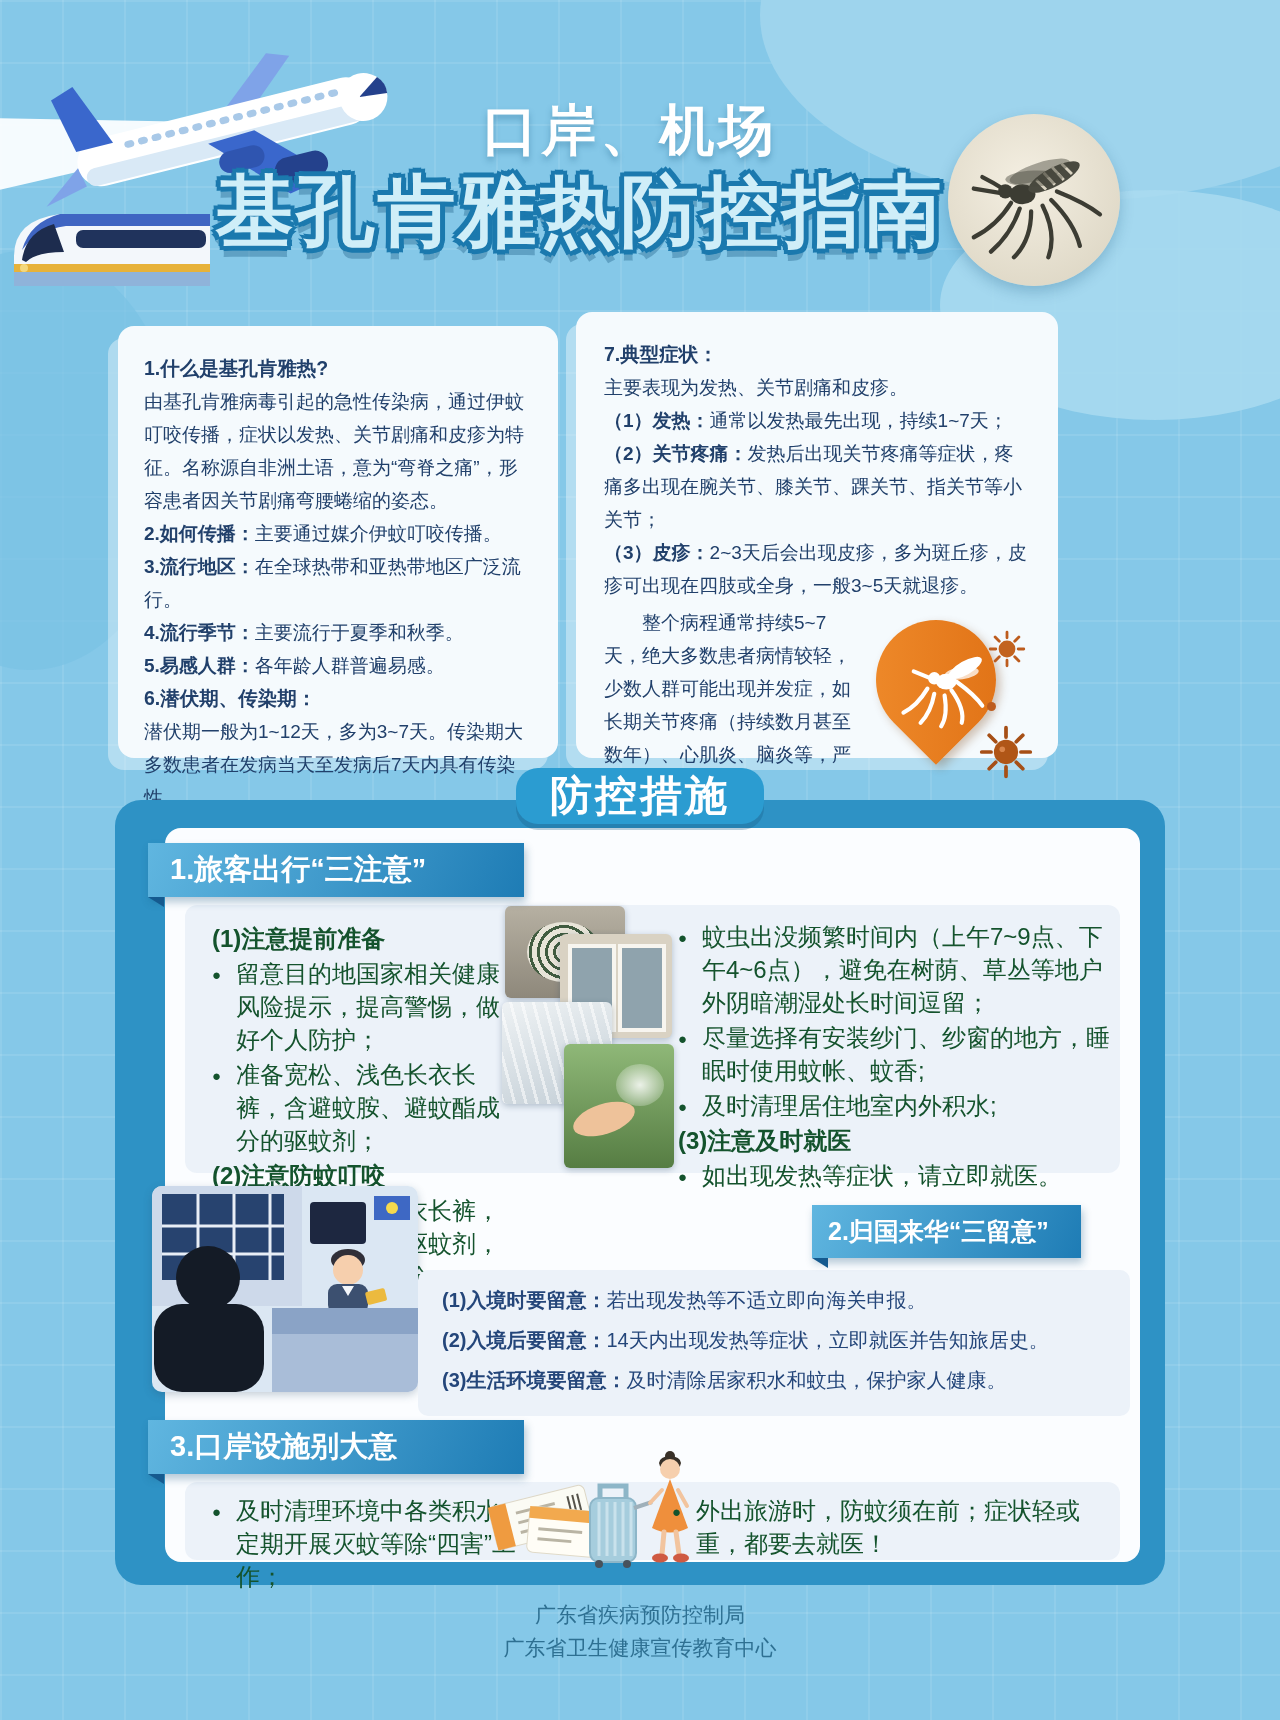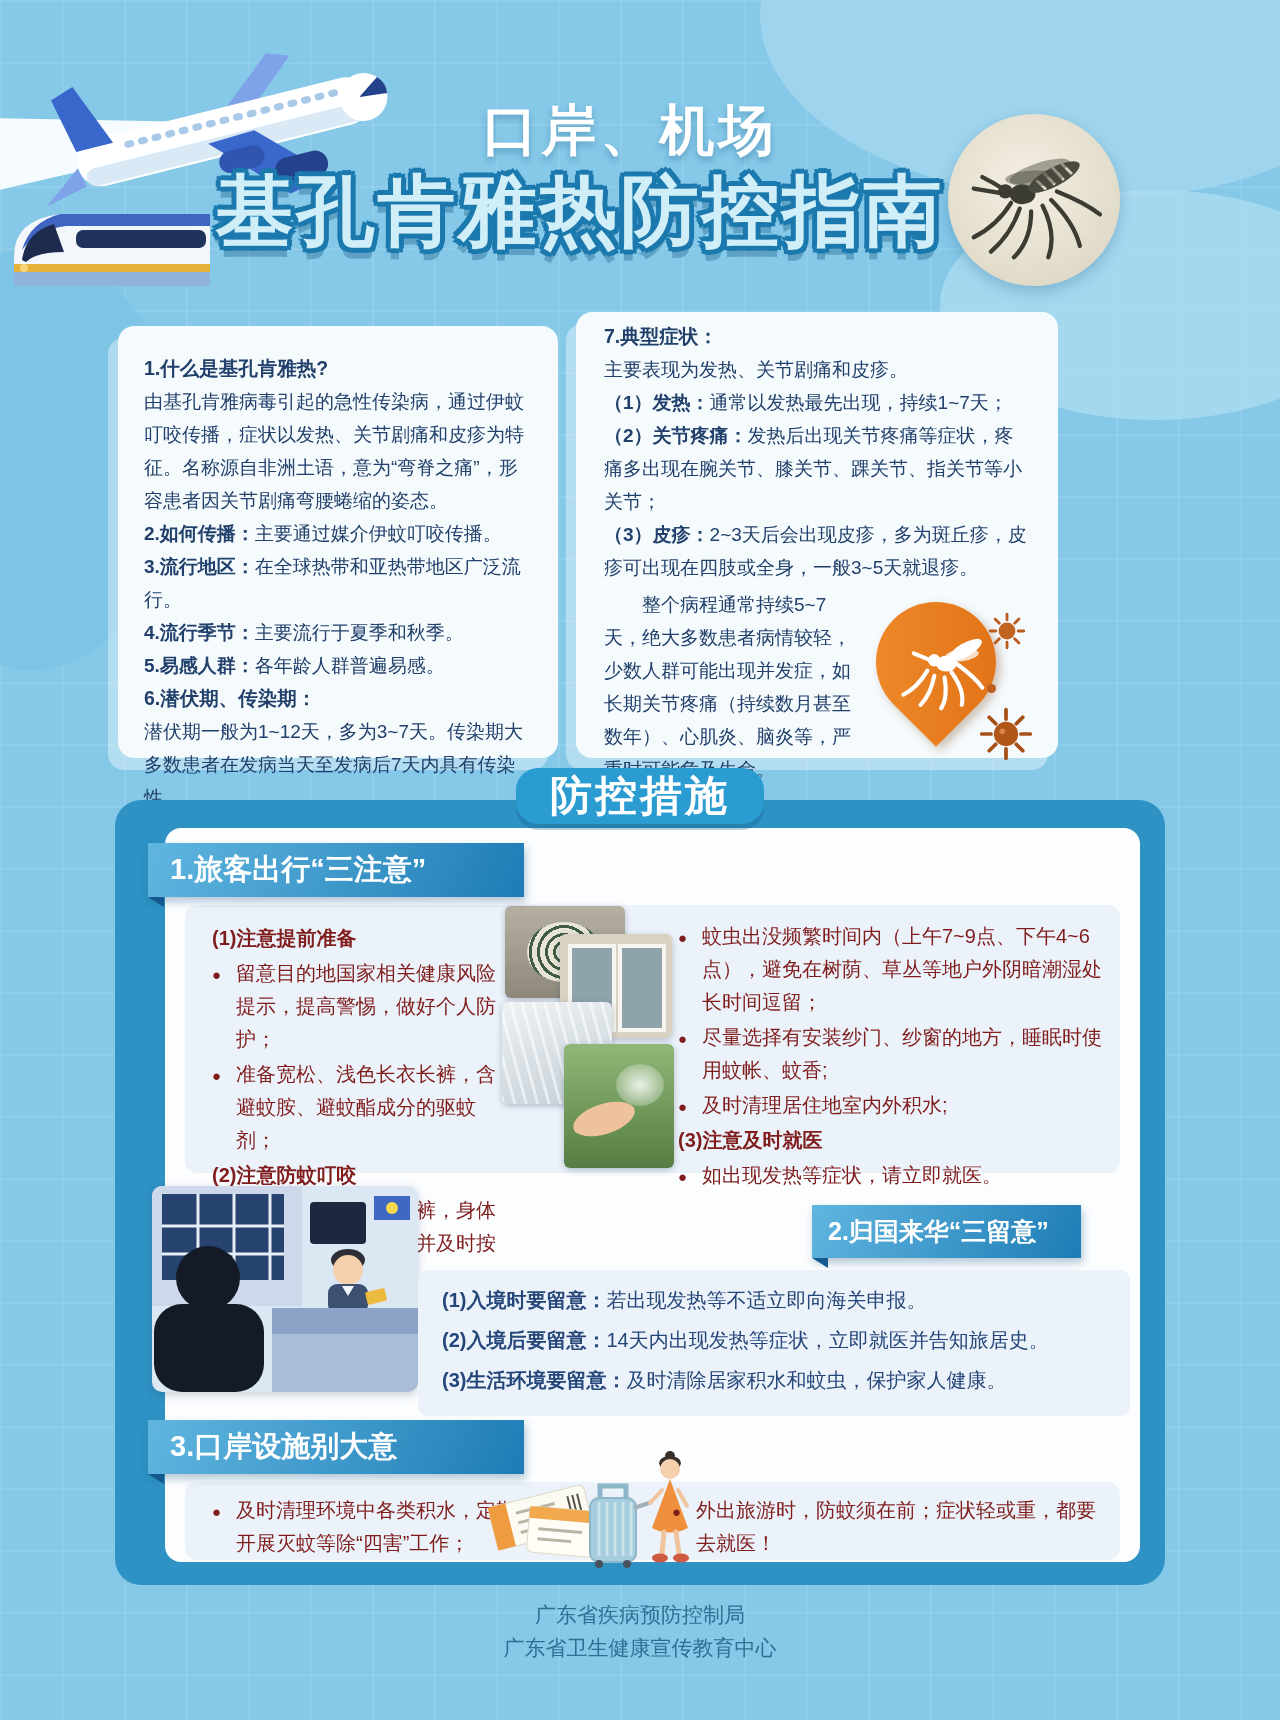--- a/index.html
+++ b/index.html
@@ -27,21 +27,21 @@
     font-size:55px;letter-spacing:4px;text-shadow:0 4px 6px rgba(20,90,130,.35);}
   .title-main{left:130px;top:160px;width:900px;text-align:center;font-weight:bold;
     font-size:78px;letter-spacing:3px;color:#cfeef8;
     text-shadow:-4px -4px 0 #1b79ae,4px -4px 0 #1b79ae,-4px 4px 0 #1b79ae,4px 4px 0 #1b79ae,
       -5px 0 0 #1b79ae,5px 0 0 #1b79ae,0 -5px 0 #1b79ae,0 5px 0 #1b79ae,0 11px 0 rgba(16,82,120,.32);}
   .mosq-circle{left:948px;top:114px;width:172px;height:172px;border-radius:50%;
     background:radial-gradient(circle at 45% 40%,#f4efe2,#d9d2bf);box-shadow:0 6px 14px rgba(20,80,120,.25);}
   
   .card{background:#f5fafd;border-radius:16px;box-shadow:-10px 12px 0 rgba(255,255,255,.38);}
   .card-left{left:118px;top:326px;width:440px;height:432px;padding:26px 26px;box-sizing:border-box;}
-  .card-right{left:576px;top:312px;width:482px;height:446px;padding:8px 28px;box-sizing:border-box;}
+  .card-right{left:576px;top:312px;width:482px;height:446px;padding:26px 28px;box-sizing:border-box;}
   .ct{font-size:19px;line-height:33px;}
   .ct b{font-weight:bold;}
   .blockhead{font-weight:bold;font-size:19.5px;line-height:33px;}
   .course{margin-top:4px;}
   .course p{margin:0;text-indent:2em;font-size:19px;line-height:33px;}
   .pin-wrap{float:right;width:168px;height:208px;position:relative;margin-left:6px;}
   .pin{position:absolute;left:14px;top:14px;width:120px;height:120px;border-radius:50% 50% 50% 0;
     transform:rotate(-45deg);background:linear-gradient(135deg,#f08c2c,#df7014);
     box-shadow:0 6px 10px rgba(120,60,10,.3);}
   .pin svg{transform:rotate(45deg);}
@@ -59,21 +59,21 @@
     background:linear-gradient(115deg,#60b6e0,#1e7cb5);border-radius:0;
     box-shadow:2px 5px 8px rgba(20,80,120,.3);z-index:4;}
   .ribbon:after{content:"";position:absolute;left:0;bottom:-10px;
     border-top:10px solid #155a8f;border-left:16px solid transparent;}
   .ribbon1{left:148px;top:843px;width:354px;height:54px;font-size:29px;padding-left:22px;}
   .ribbon2{left:812px;top:1205px;width:253px;height:53px;font-size:25px;padding-left:16px;}
   .ribbon3{left:148px;top:1420px;width:354px;height:54px;font-size:29px;padding-left:22px;}
   .secbox{background:#ecf2f9;border-radius:12px;}
   .s1box{left:185px;top:905px;width:935px;height:268px;}
   .s3box{left:185px;top:1482px;width:935px;height:78px;}
-  .pvcol{font-size:20px;line-height:33px;color:#7f1d1d;}
+  .pvcol{font-size:24px;line-height:33px;color:#14532d;}
   .pv-h{font-weight:bold;margin:2px 0;}
   .pv-b{position:relative;padding-left:24px;margin:0 0 2px 0;}
   .pv-b:before{content:"●";position:absolute;left:0;top:1px;font-size:15px;}
   .s1-left{left:212px;top:920px;width:292px;}
   .s1-right{left:678px;top:920px;width:436px;}
   .s3-left{left:212px;top:1494px;width:312px;}
   .s3-right{left:672px;top:1494px;width:442px;}
   
   .photo{position:absolute;border-radius:6px;box-shadow:0 2px 6px rgba(40,70,100,.3);overflow:hidden;}
   .ph-coil{left:505px;top:906px;width:120px;height:92px;background:linear-gradient(#b6b0a2,#8e887b);}

